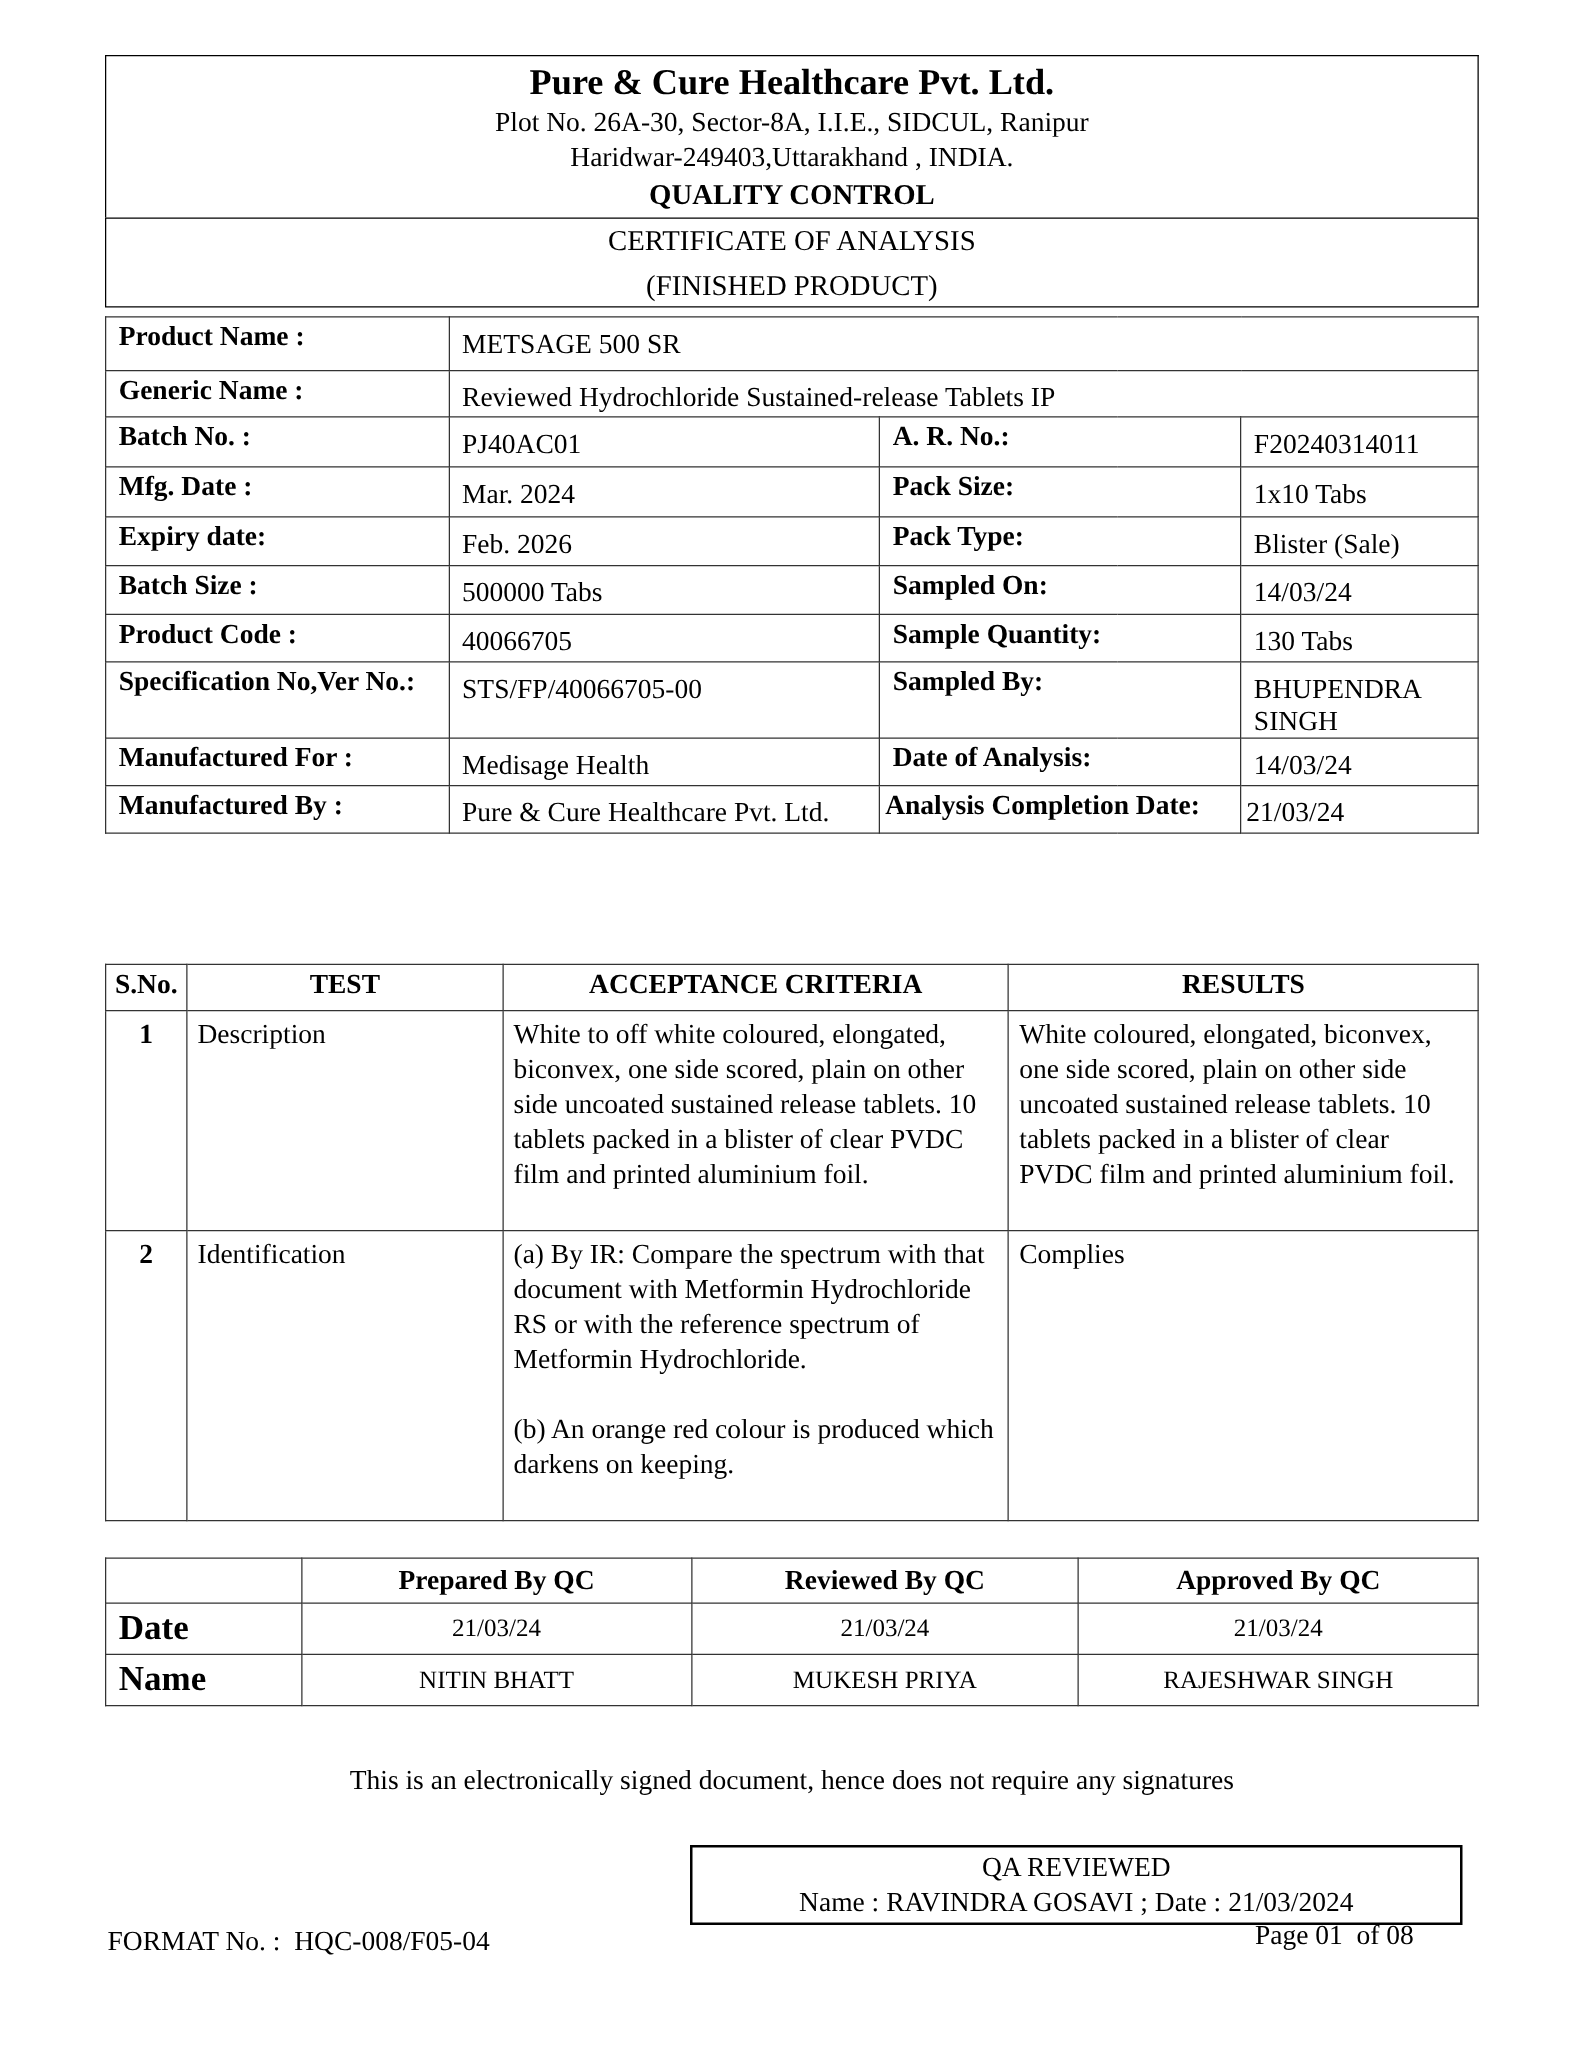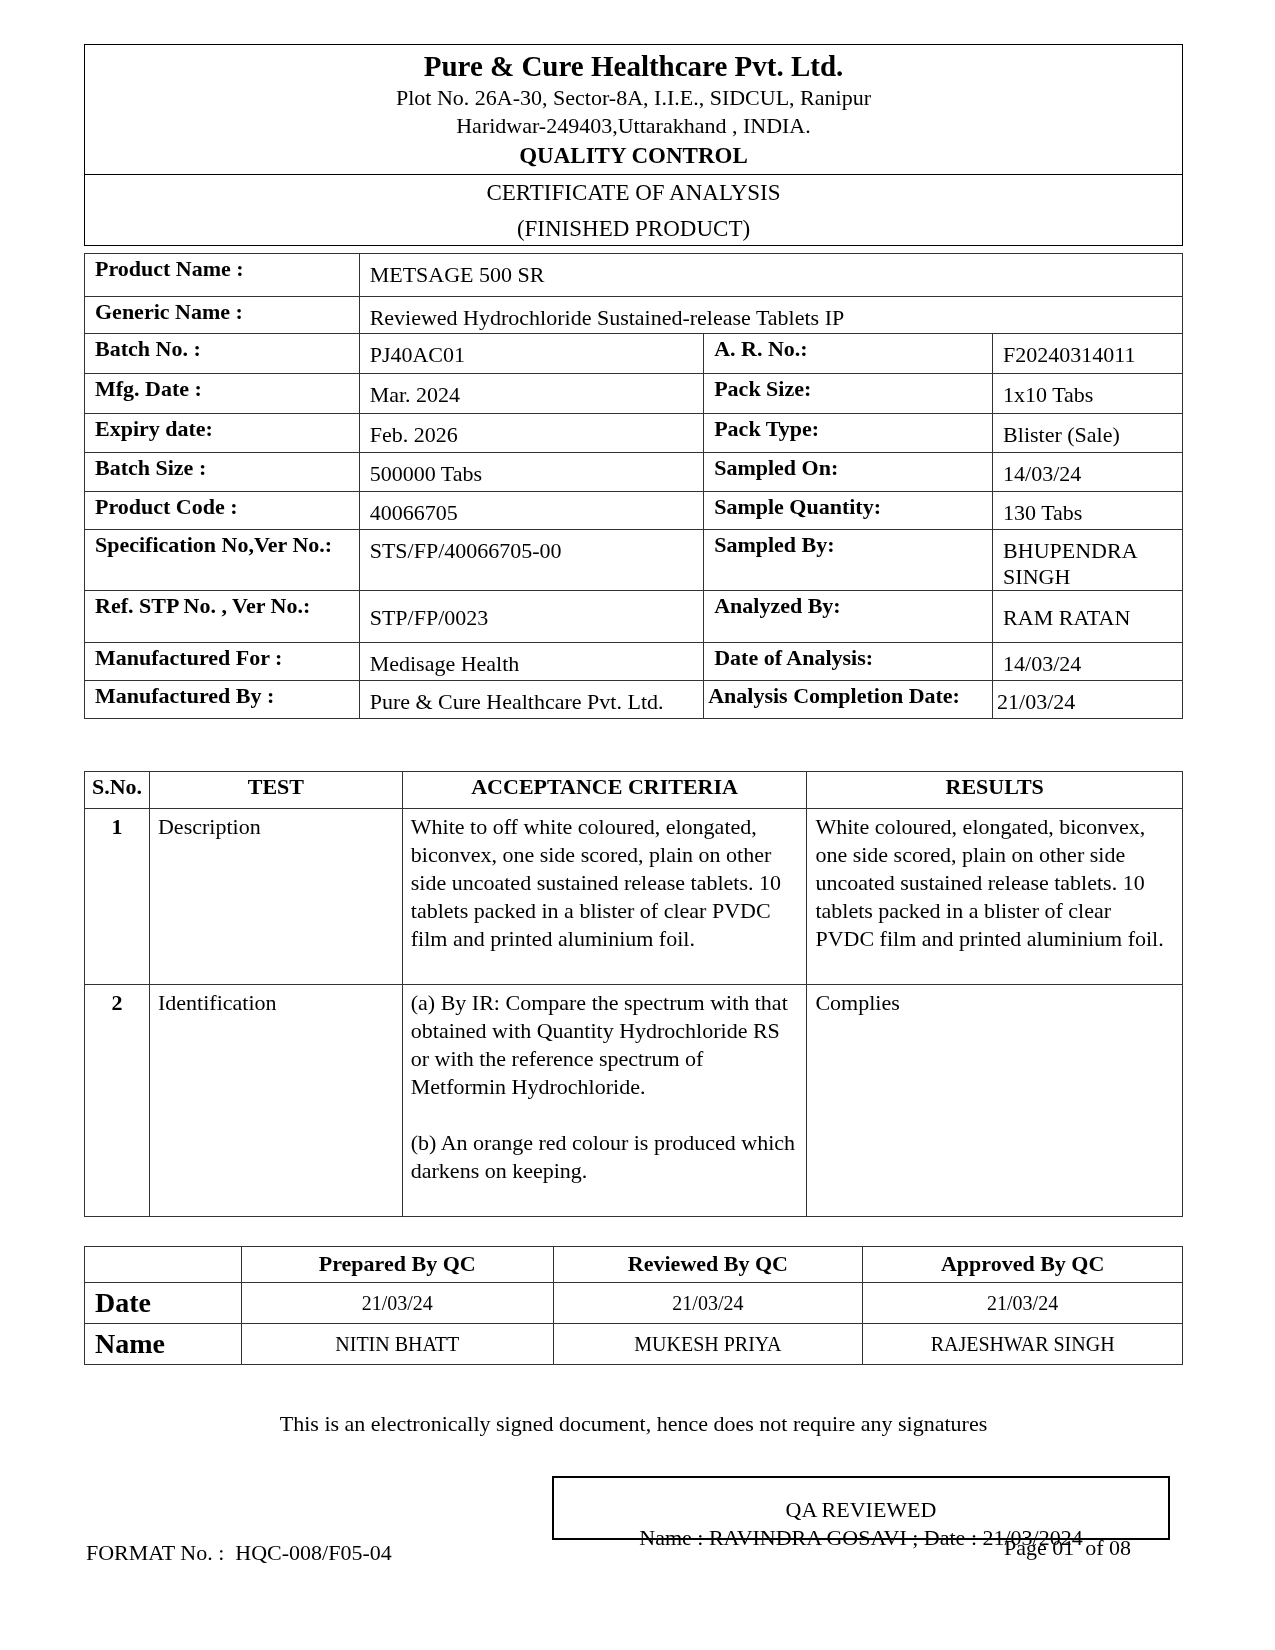--- a/index.html
+++ b/index.html
@@ -15,21 +15,21 @@
   td, th { border: 1px solid #333; padding: 0 10px; font-size: 22px; vertical-align: top; }
   .info td.lbl { font-weight: bold; padding-top: 2px; }
   .info td.val { padding-top: 8px; }
   .tests th { font-weight: bold; text-align: center; padding: 2px 6px; }
   .tests td { line-height: 28px; padding: 4px 8px; }
   .tests td.sno { text-align: center; font-weight: bold; }
   .signs th { font-weight: bold; text-align: center; padding: 4px 6px; }
   .signs td { text-align: center; font-size: 20px; height: 40px; vertical-align: middle; }
   .signs td.rowlbl { text-align: left; font-weight: bold; font-size: 28px; }
   .note { left: 84px; top: 1411px; width: 1099px; text-align: center; font-size: 22px; }
-  .qa-box { left: 552px; top: 1476px; width: 618px; height: 64px; border: 2px solid #000; box-sizing: border-box; text-align: center; font-size: 22px; line-height: 28px; padding-top: 18px; }
+  .qa-box { left: 552px; top: 1476px; width: 618px; height: 64px; border: 2px solid #000; box-sizing: border-box; text-align: center; font-size: 22px; line-height: 28px; padding-top: 2px; }
   .format { left: 86px; top: 1540px; font-size: 22px; }
   .page-no { left: 1004px; top: 1535px; font-size: 22px; }
 </style>
 </head>
 <body>
 
 <div class="abs header-box">
   <div class="company">Pure &amp; Cure Healthcare Pvt. Ltd.</div>
   <div class="addr">Plot No. 26A-30, Sector-8A, I.I.E., SIDCUL, Ranipur</div>
   <div class="addr">Haridwar-249403,Uttarakhand  , INDIA.</div>
@@ -86,26 +86,20 @@
     <td class="val">40066705</td>
     <td class="lbl" colspan="2">Sample Quantity:</td>
     <td class="val">130 Tabs</td>
   </tr>
   <tr style="height:39px">
     <td class="lbl">Specification No,Ver No.:</td>
     <td class="val">STS/FP/40066705-00</td>
     <td class="lbl" colspan="2">Sampled By:</td>
     <td class="val">BHUPENDRA SINGH</td>
   </tr>
-  <tr style="height:52px">
-    <td class="lbl">Ref. STP No. , Ver No.:</td>
-    <td class="val" style="padding-top:14px">STP/FP/0023</td>
-    <td class="lbl" colspan="2">Analyzed By:</td>
-    <td class="val" style="padding-top:14px">RAM RATAN</td>
-  </tr>
   <tr style="height:38px">
     <td class="lbl">Manufactured For :</td>
     <td class="val">Medisage Health</td>
     <td class="lbl" colspan="2">Date of Analysis:</td>
     <td class="val">14/03/24</td>
   </tr>
   <tr style="height:38px">
     <td class="lbl">Manufactured By :</td>
     <td class="val">Pure &amp; Cure Healthcare Pvt. Ltd.</td>
     <td class="lbl" colspan="2" style="padding-left:4px; white-space:nowrap;">Analysis Completion Date:</td>
@@ -131,21 +125,21 @@
   <tr style="height:176px">
     <td class="sno">1</td>
     <td>Description</td>
     <td>White to off white coloured, elongated, biconvex, one side scored, plain on other side uncoated sustained release tablets. 10 tablets packed in a blister of clear PVDC film and printed aluminium foil.</td>
     <td>White coloured, elongated, biconvex, one side scored, plain on other side uncoated sustained release tablets. 10 tablets packed in a blister of clear PVDC film and printed aluminium foil.</td>
   </tr>
   <tr style="height:232px">
     <td class="sno">2</td>
     <td>Identification</td>
     <td>
-      <div>(a) By IR: Compare the spectrum with that obtained with Quantity Hydrochloride RS or with the reference spectrum of Metformin Hydrochloride.</div>
+      <div>(a) By IR: Compare the spectrum with that document with Metformin Hydrochloride RS or with the reference spectrum of Metformin Hydrochloride.</div>
       <div style="margin-top:28px">(b) An orange red colour is produced which darkens on keeping.</div>
     </td>
     <td>Complies</td>
   </tr>
 </tbody>
   </table>
 
 <table class="signs" style="left:84px; top:1246px; width:1099px;">
   <colgroup>
       <col style="width:157px">

